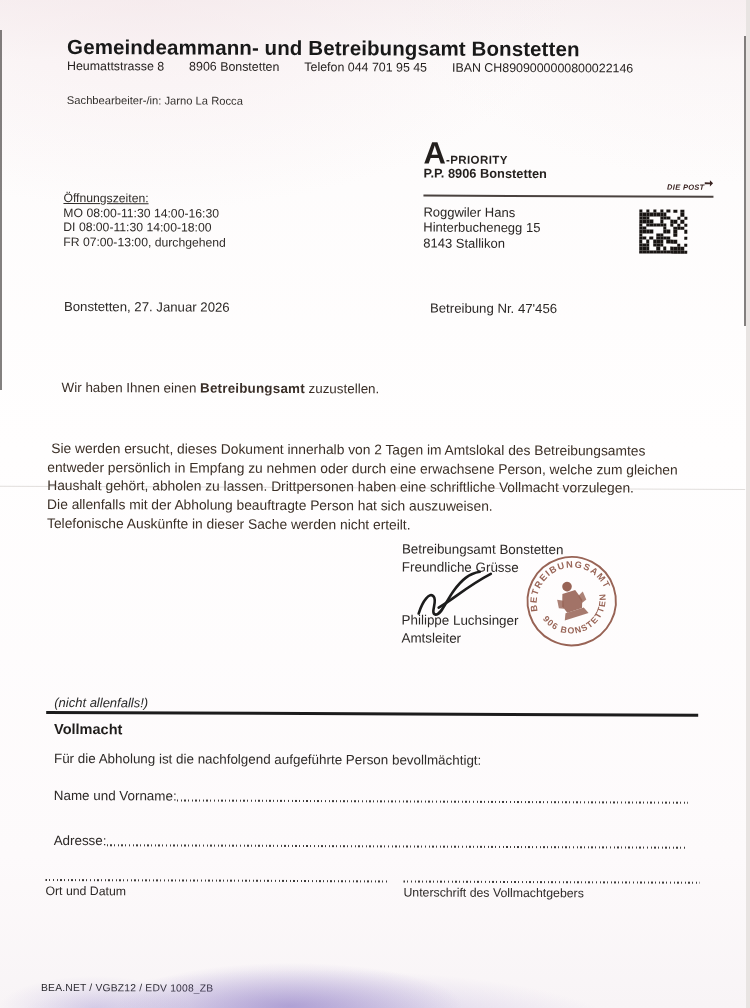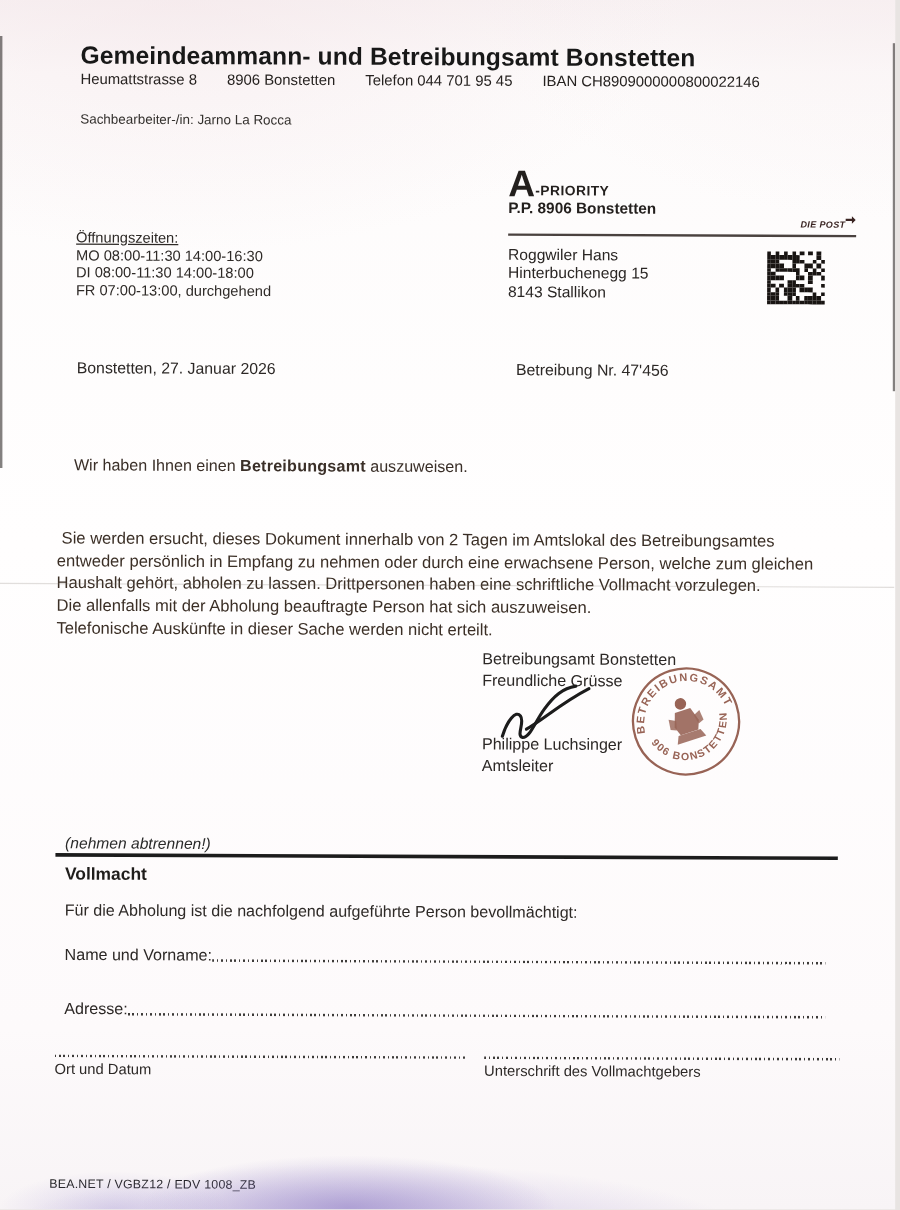--- a/index.html
+++ b/index.html
@@ -277,21 +277,21 @@
       <div class="ht">Öffnungszeiten:</div>
       <div>MO 08:00-11:30 14:00-16:30</div>
       <div>DI 08:00-11:30 14:00-18:00</div>
       <div>FR 07:00-13:00, durchgehend</div>
     </div>
 
     <div class="abs dateline" style="left:64px;top:300px;">Bonstetten, 27. Januar 2026</div>
     <div class="abs casenum" style="left:430px;top:300px;">Betreibung Nr. 47'456</div>
 
     <div class="abs intro" style="left:62px;top:381px;">
-      <span>Wir haben Ihnen einen </span><b style="letter-spacing:.2px">Betreibungsamt</b><span> auszuweisen.</span>
+      <span>Wir haben Ihnen einen </span><b style="letter-spacing:.2px">Betreibungsamt</b><span> zuzustellen.</span>
     </div>
 
     <div class="abs bodytxt" style="left:48px;top:441px;width:660px;">
       <div>Sie werden ersucht, dieses Dokument innerhalb von 2 Tagen im Amtslokal des Betreibungsamtes</div>
       <div>entweder persönlich in Empfang zu nehmen oder durch eine erwachsene Person, welche zum gleichen</div>
       <div>Haushalt gehört, abholen zu lassen. Drittpersonen haben eine schriftliche Vollmacht vorzulegen.</div>
       <div>Die allenfalls mit der Abholung beauftragte Person hat sich auszuweisen.</div>
       <div>Telefonische Auskünfte in dieser Sache werden nicht erteilt.</div>
     </div>
     <div class="fold" style="top:487px;"></div>
@@ -327,21 +327,21 @@
         <path d="M36,44 l6,3 -2,8 -5,-2 z" opacity=".8"></path>
         <path d="M64,44 l-6,3 2,8 5,-2 z" opacity=".8"></path>
       </g>
     </svg>
 
     <div class="abs close" style="left:403px;top:611px;">
       <div>Philippe Luchsinger</div>
       <div>Amtsleiter</div>
     </div>
 
-    <div class="abs cutnote" style="left:56px;top:696px;">(nehmen abtrennen!)</div>
+    <div class="abs cutnote" style="left:56px;top:696px;">(nicht allenfalls!)</div>
     <div class="abs thickline" style="left:48px;top:712px;width:652px;"></div>
 
     <div class="abs slip-title" style="left:56px;top:722px;">Vollmacht</div>
     <div class="abs slip-instr" style="left:56px;top:752px;">Für die Abholung ist die nachfolgend aufgeführte Person bevollmächtigt:</div>
 
     <div class="abs fieldrow" style="left:56px;top:789px;width:634px;">
       <span>Name und Vorname:</span>
       <span class="dots"></span>
     </div>
 

